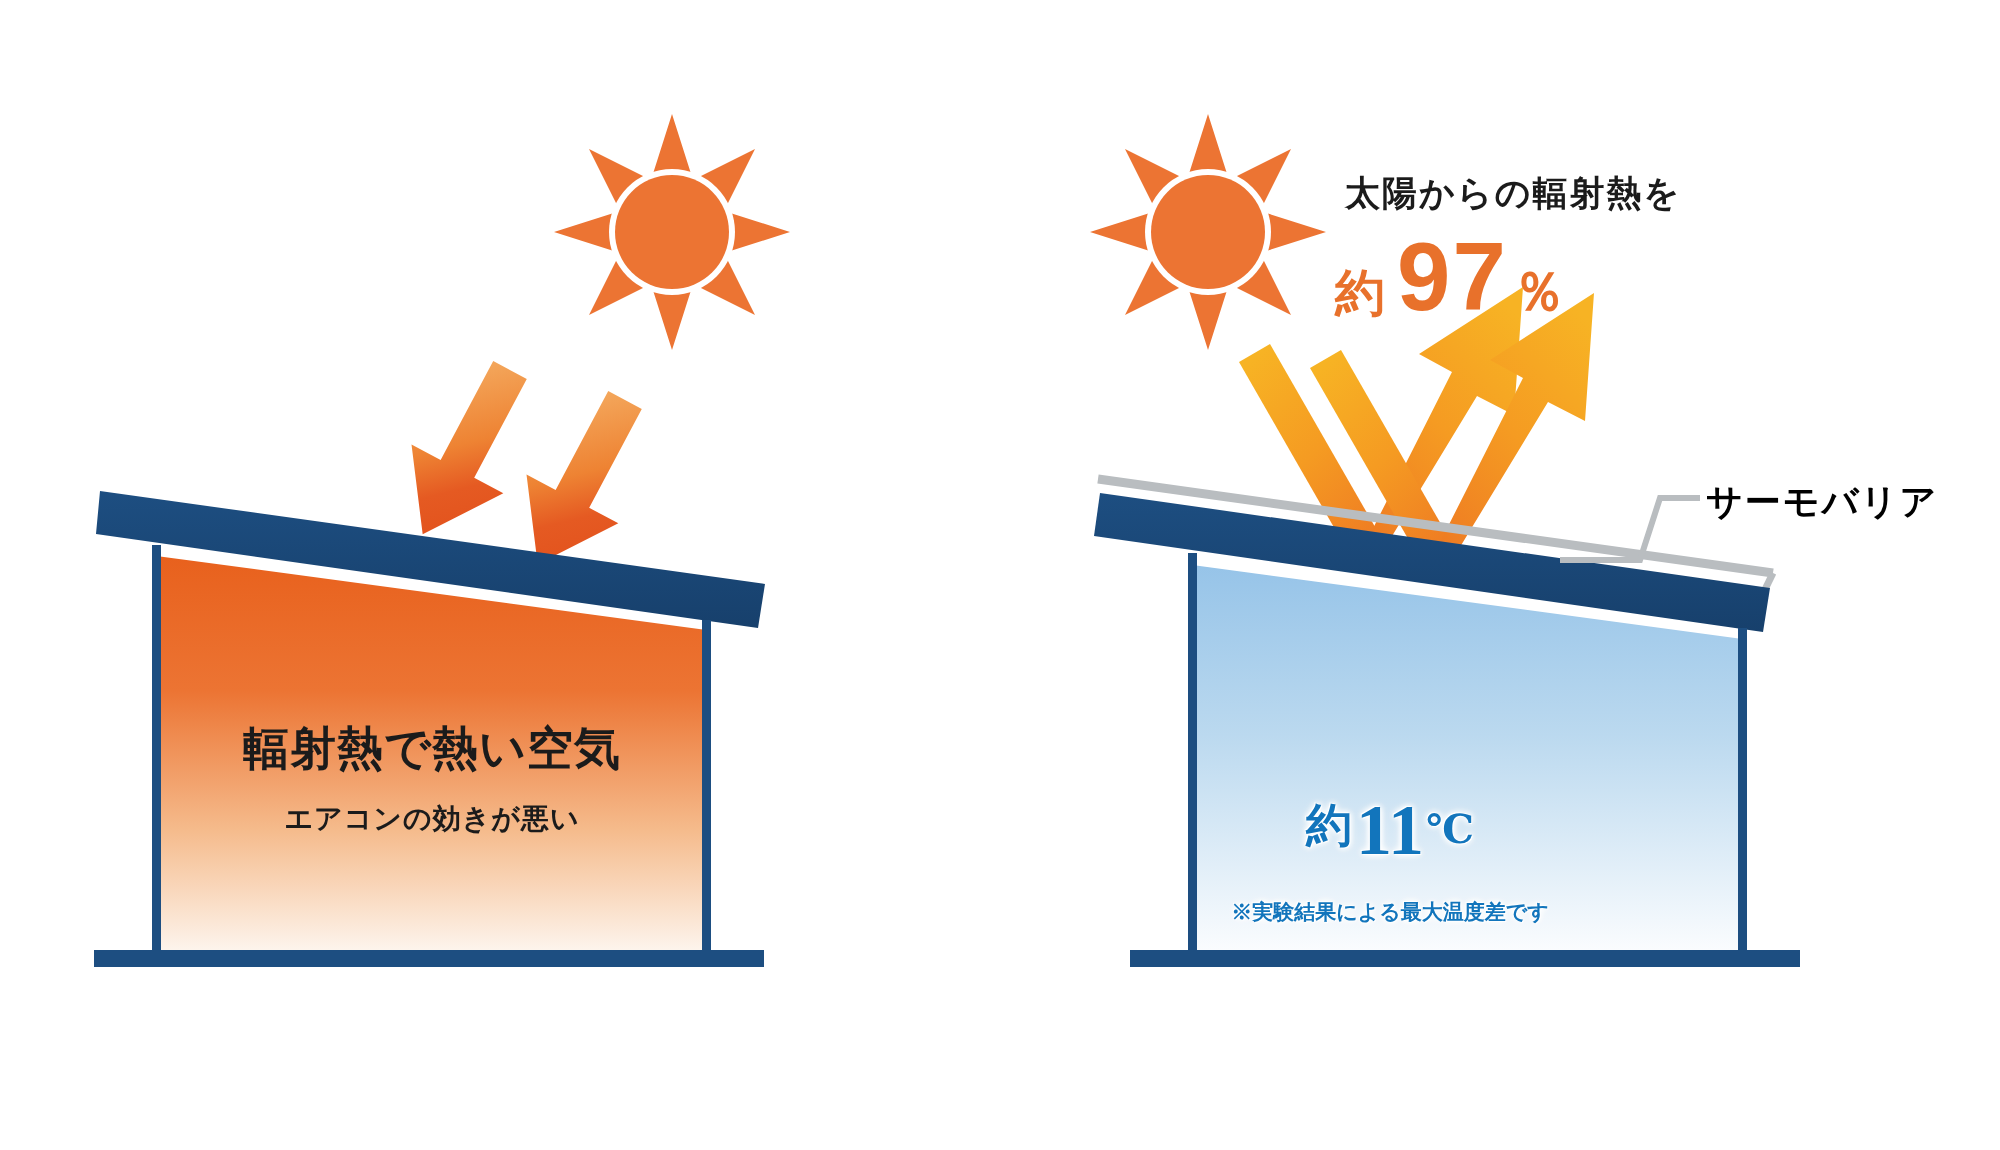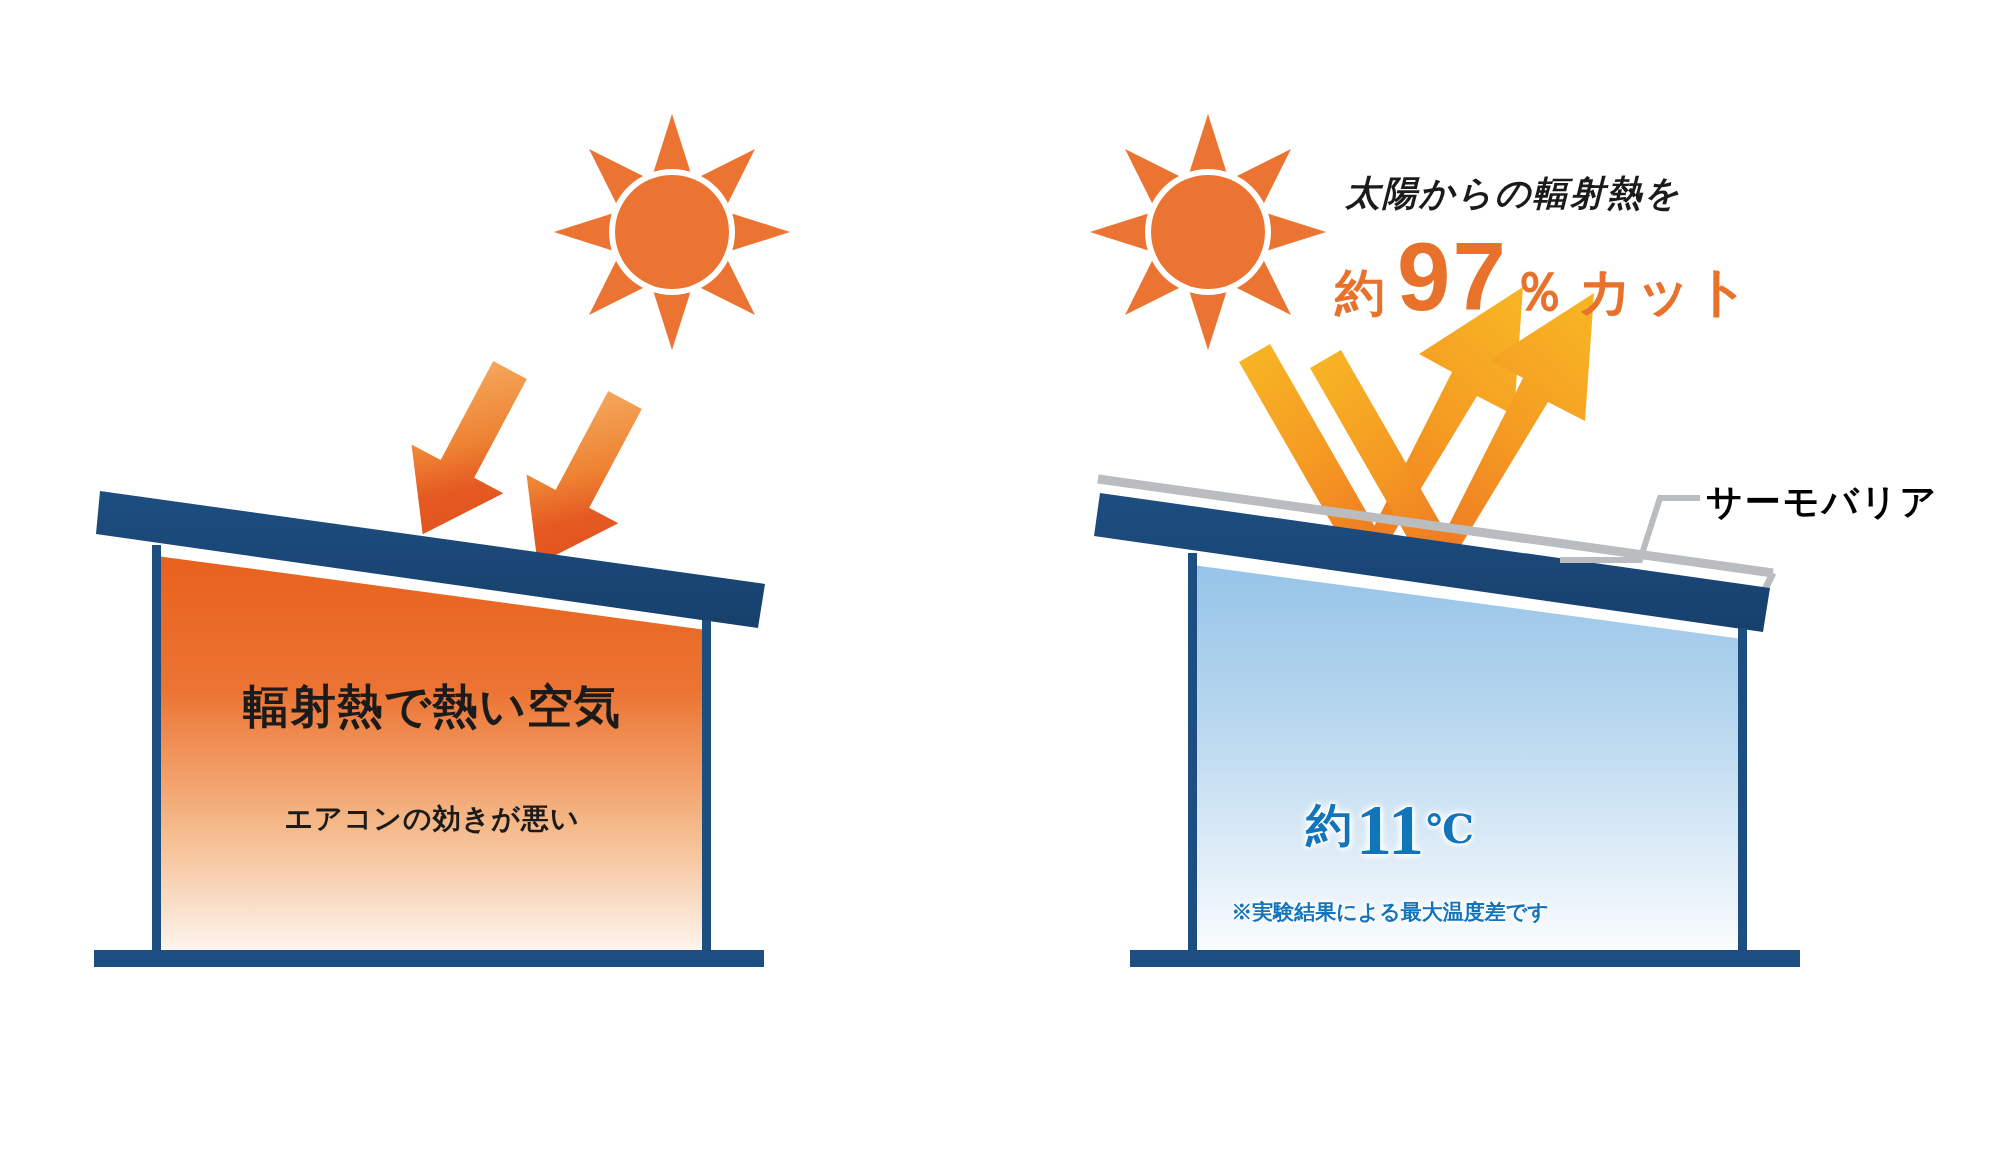--- a/index.html
+++ b/index.html
@@ -9,32 +9,32 @@
     overflow:hidden;position:relative;
   }
   #stage{position:absolute;inset:0;width:2000px;height:1150px;}
   .svg-layer{position:absolute;left:0;top:0;width:2000px;height:1150px;}
 
   
   .txt{position:absolute;white-space:nowrap;}
 
   
   #left-head{
-    left:212px;top:676px;width:440px;text-align:center;
+    left:212px;top:718px;width:440px;text-align:center;
     font-size:46px;font-weight:bold;color:#1b1b1b;letter-spacing:1px;font-family:Liberation Serif, serif;
   }
   #left-sub{
     left:182px;top:800px;width:500px;text-align:center;
     font-size:28px;font-weight:bold;color:#1b1b1b;letter-spacing:1px;
   }
 
   
   #cut-lead{
     left:1345px;top:170px;
-    font-size:35px;font-weight:bold;color:#1b1b1b;letter-spacing:2px;font-style:italic;
+    font-size:35px;font-weight:bold;color:#1b1b1b;letter-spacing:2px;
   }
   #cut-main{
     left:1335px;top:238px;
     font-size:52px;font-weight:bold;color:#E8712B;letter-spacing:2px;
     display:flex;align-items:baseline;
   }
   #cut-main .approx{font-size:50px;}
   #cut-main .num{
     font-size:96px;line-height:.82;margin:0 4px 0 10px;
     font-family:"Liberation Sans","DejaVu Sans",sans-serif;font-weight:bold;
@@ -208,21 +208,20 @@
 
   <div class="txt" id="left-head">輻射熱で熱い空気</div>
   <div class="txt" id="left-sub">エアコンの効きが悪い</div>
 
   <div class="txt" id="cut-lead">太陽からの輻射熱を</div>
 
   <div class="txt" id="cut-main">
     <span class="approx">約</span>
     <span class="num">97</span>
     <span class="pct">％</span>
-    <span class="cut">カット</span>
   </div>
 
   <div class="txt" id="thermo-label">サーモバリア</div>
 
 
   <div class="txt blue-shadow" id="in-line3">
     <span class="approx">約</span>
     <span class="num">11</span>
     <span class="unit">℃</span>
   </div>

